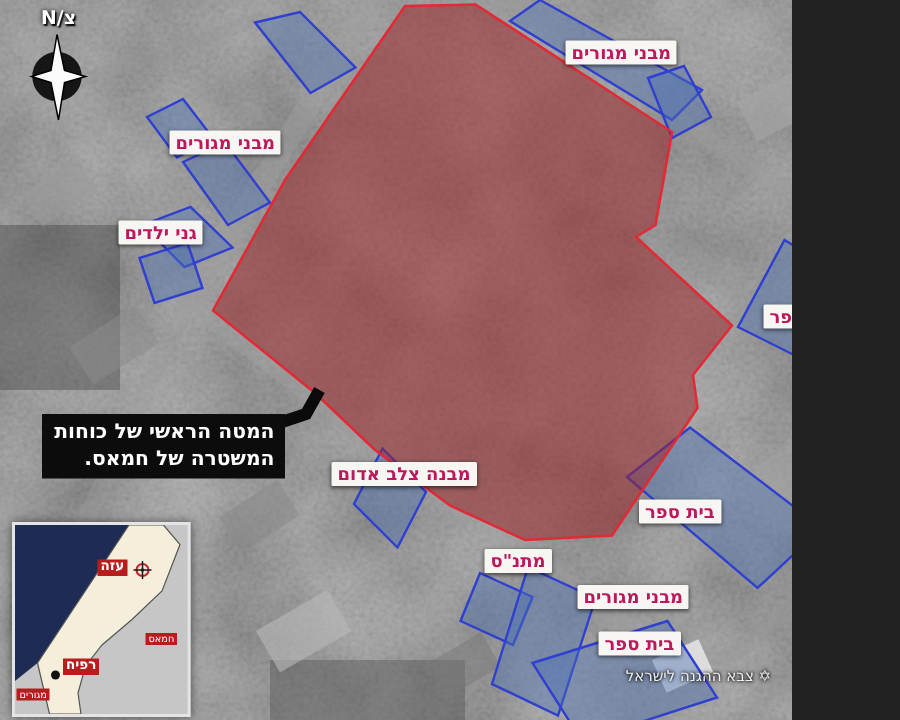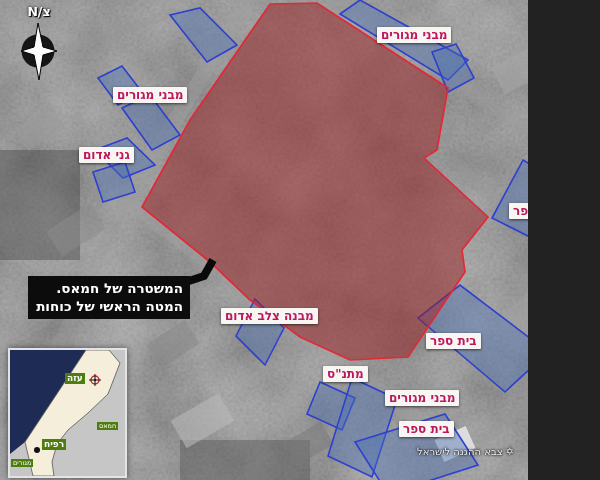--- a/index.html
+++ b/index.html
@@ -12,21 +12,21 @@
   .callout{position:absolute;left:28px;top:276px;width:148px;background:#0c0c0c;
            color:#fff;font-size:13.5px;font-weight:bold;line-height:1.3;
            padding:4px 7px;text-align:right;direction:rtl;}
   .callout div{white-space:nowrap;}
   .compass-label{position:absolute;left:16px;top:4px;width:46px;text-align:center;
                  color:#fff;font-weight:bold;font-size:12.5px;direction:rtl;
                  text-shadow:0 0 3px #000,1px 1px 1px #000;}
   .target{fill-opacity:.52;stroke-width:1.7;}
   .inset{position:absolute;left:8px;top:348px;width:115px;height:126px;
          border:2px solid #e4e4e4;background:#c6c6c6;box-shadow:0 0 6px rgba(0,0,0,.5);}
-  .inset-label{position:absolute;background:#4d7c0f;color:#fff;padding:0 2px;
+  .inset-label{position:absolute;background:#b91c1c;color:#fff;padding:0 2px;
                white-space:nowrap;line-height:1.25;direction:rtl;}
   .credit{position:absolute;right:14px;top:446px;color:#f0f0f0;font-size:10px;
           direction:rtl;display:flex;gap:3px;align-items:center;
           text-shadow:0 0 3px #000,0 0 2px #000;}
 </style>
 </head>
 <body>
 
 <div id="stage">
 
@@ -99,32 +99,32 @@
       <circle cx="38" cy="51" r="16.5" fill="#0a0a0a" opacity="0.92"></circle>
       <polygon points="38,23 43,47 57,51 43,55 39,80 34,55 21,51 34,47" fill="#fbfbfb" stroke="#000" stroke-width="1"></polygon>
     </g>
   </svg>
 
   <div class="compass-label">צ/N</div>
 
   <div>
       <div class="maplabel" dir="rtl" style="left: 377px; top: 27px;">מבני מגורים</div>
       <div class="maplabel" dir="rtl" style="left: 113px; top: 87px;">מבני מגורים</div>
-      <div class="maplabel" dir="rtl" style="left: 79px; top: 147px;">גני אדום</div>
+      <div class="maplabel" dir="rtl" style="left: 79px; top: 147px;">גני ילדים</div>
       <div class="maplabel" dir="rtl" style="left: 509px; top: 203px;">בית ספר</div>
       <div class="maplabel" dir="rtl" style="left: 426px; top: 333px;">בית ספר</div>
       <div class="maplabel" dir="rtl" style="left: 221px; top: 308px;">מבנה צלב אדום</div>
       <div class="maplabel" dir="rtl" style="left: 323px; top: 366px;">מתנ"ס</div>
       <div class="maplabel" dir="rtl" style="left: 385px; top: 390px;">מבני מגורים</div>
       <div class="maplabel" dir="rtl" style="left: 399px; top: 421px;">בית ספר</div>
     </div>
 
   <div class="callout">
+    <div>המטה הראשי של כוחות</div>
     <div>המשטרה של חמאס.</div>
-    <div>המטה הראשי של כוחות</div>
   </div>
 
   <div class="inset">
     <svg width="115" height="126" viewBox="0 0 115 126">
       <rect x="0" y="0" width="115" height="126" fill="#c6c6c6"></rect>
       <polygon points="0,0 76,0 15,92 0,104" fill="#1e2c55"></polygon>
       <polygon stroke="#555" stroke-width="0.8" points="76,0 99,0 110,13 98,44 78,63 58,80 47,94 42,112 44,126 23,126 15,92" fill="#f4eedb"></polygon>
       <g>
         <circle cx="85" cy="30" r="4" fill="#efe9d8" stroke="#c02530" stroke-width="1.4"></circle>
         <line x1="85" y1="24" x2="85" y2="36" stroke="#1a1a1a" stroke-width="1"></line>

